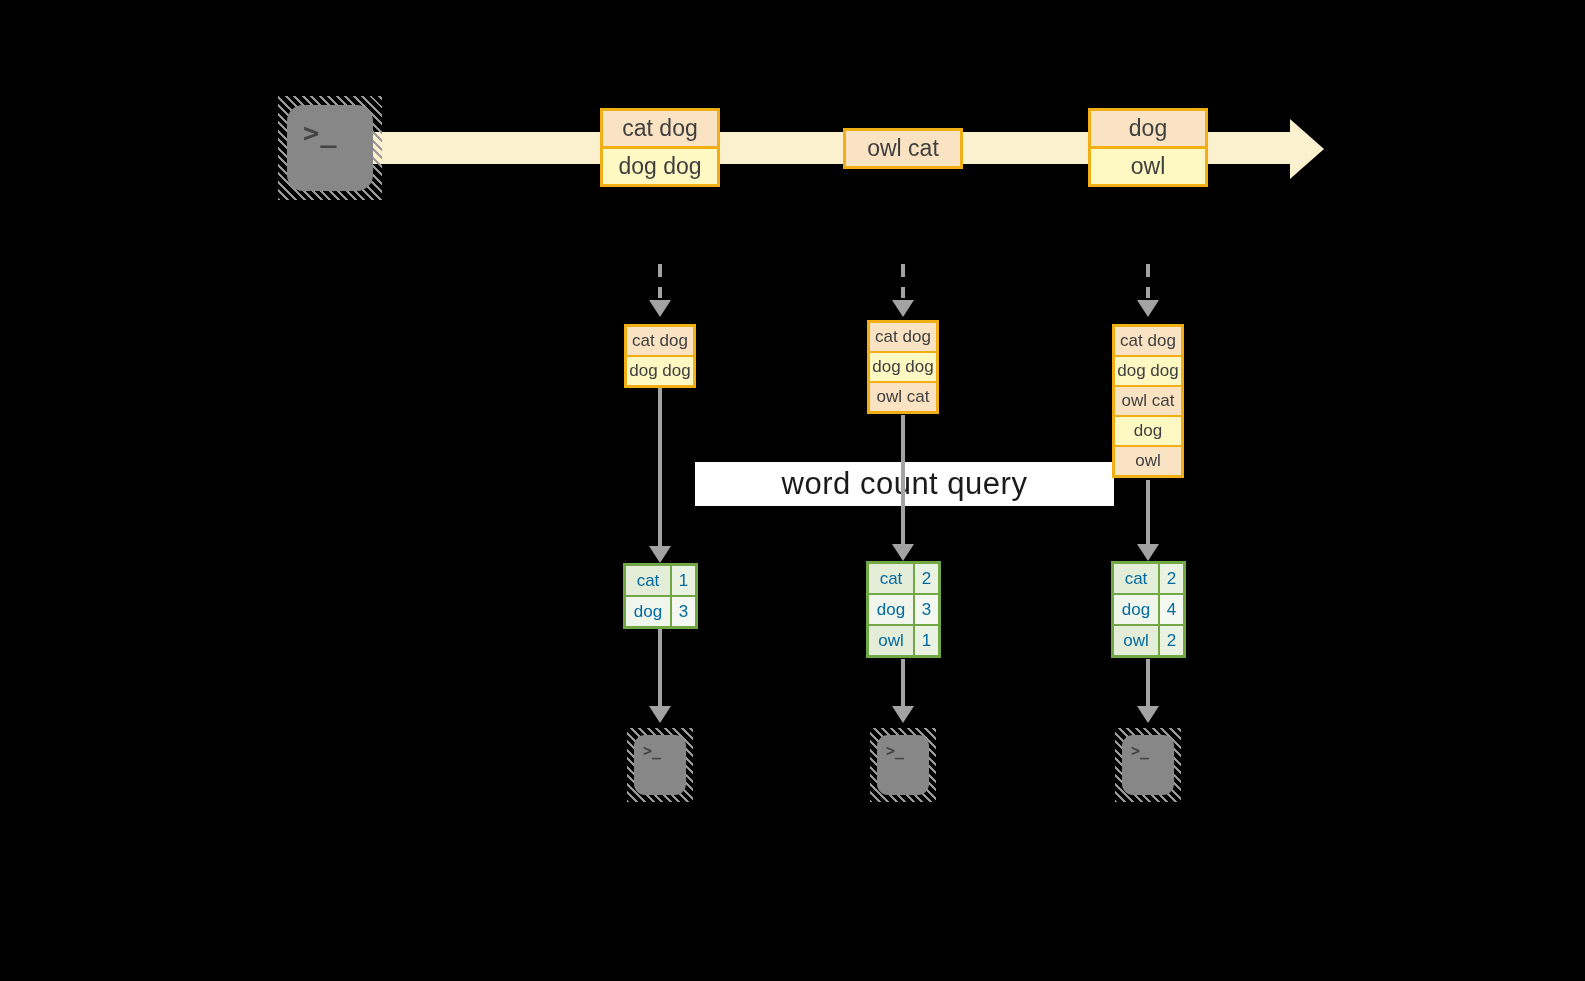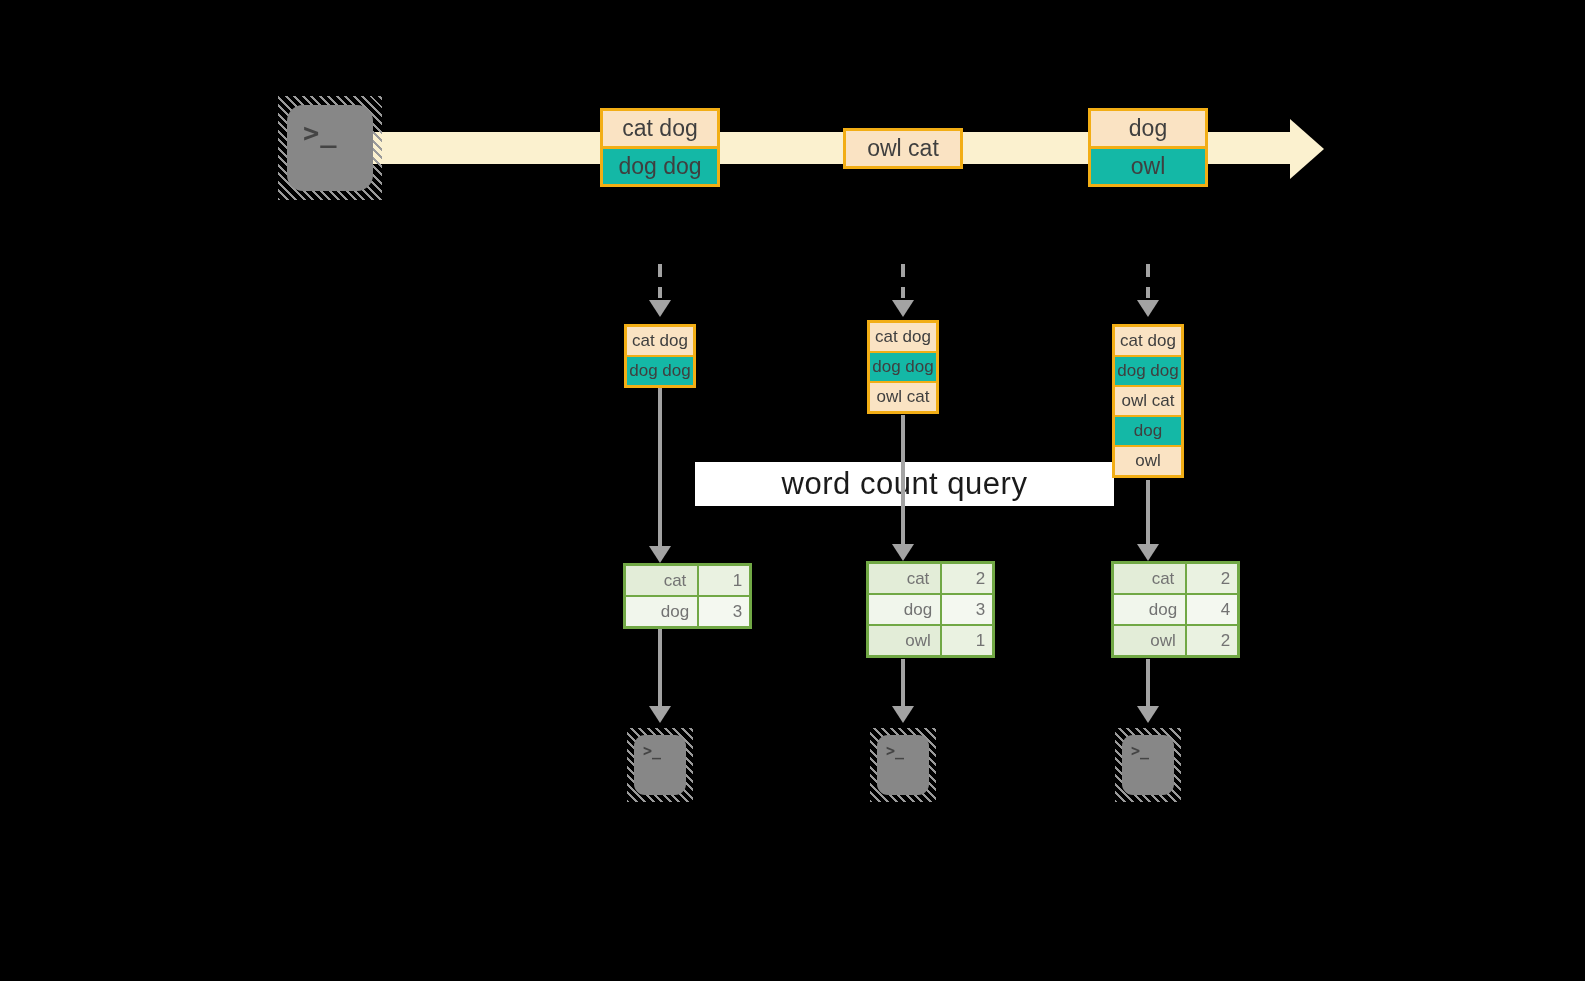--- a/index.html
+++ b/index.html
@@ -28,21 +28,21 @@
   .term-small .term-inner{left:7px;top:7px;right:7px;bottom:7px;border-radius:11px;}
   .term-small .term-glyph{left:9px;top:7px;font-size:15px;}
 
   
   .event{position:absolute;z-index:3;width:114px;border:3px solid #F2AE15;background:#FCF2E2;}
   .event{left:calc(var(--cx) - 60px);}
   .e1,.e3{top:108px;} .e2{top:128px;}
   .erow{height:35px;display:flex;align-items:center;justify-content:center;
     font-size:23px;color:#3F3F3F;}
   .erow + .erow{border-top:3px solid #F2AE15;}
-  .fill-dark{background:#FAE3C3;} .fill-light{background:#14b8a6;}
+  .fill-dark{background:#FAE3C3;} .fill-light{background:#fef9c3;}
 
   
   .dash{position:absolute;top:264px;left:calc(var(--cx) - 2px);width:4px;height:34px;z-index:2;
     background:repeating-linear-gradient(to bottom,#A3A3A3 0 13px,transparent 13px 23px);}
   .ahead{position:absolute;width:0;height:0;z-index:2;left:calc(var(--cx) - 11px);
     border-left:11px solid transparent;border-right:11px solid transparent;border-top:17px solid #A3A3A3;}
   .ah-dash{top:300px;}
 
   
   .stack{position:absolute;z-index:3;width:66px;border:3px solid #F2AE15;
@@ -66,21 +66,21 @@
   .t2i.col1{top:629px;height:77px;}
   .t2i.col2,.t2i.col3{top:659px;height:47px;}
   .ah-sink{top:706px;}
 
   
   .ctable{position:absolute;z-index:3;border:3px solid #71A845;left:calc(var(--cx) - 37px);}
   .t1{top:563px;} .t2,.t3{top:561px;}
   .trow{display:flex;}
   .trow + .trow{border-top:2.5px solid #71A845;}
   .tcell{height:29px;display:flex;align-items:center;justify-content:center;
-    font-size:17px;color:#737373;padding-left:27px;}
+    font-size:17px;color:#0369a1;}
   .tcell.word{width:44px;border-right:2.5px solid #71A845;}
   .tcell.num{width:23px;}
   .trow-dark .word{background:#E3EDD8;} .trow-dark .num{background:#EAF2E1;}
   .trow-light .word{background:#F1F6EC;} .trow-light .num{background:#F4F8F0;}
 </style>
 </head>
 <body>
 
 <div class="canvas">
 

